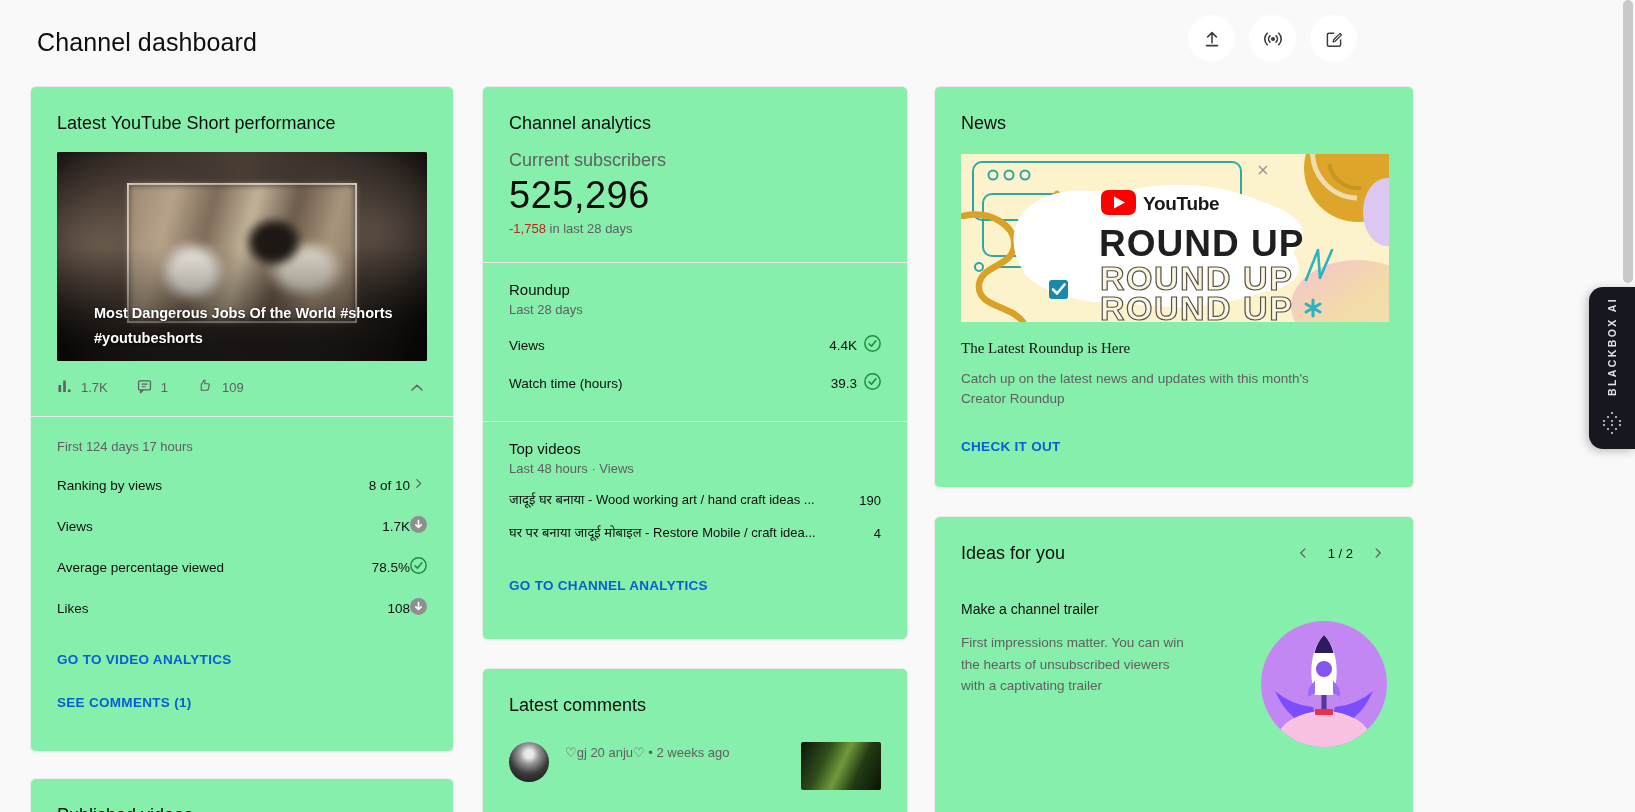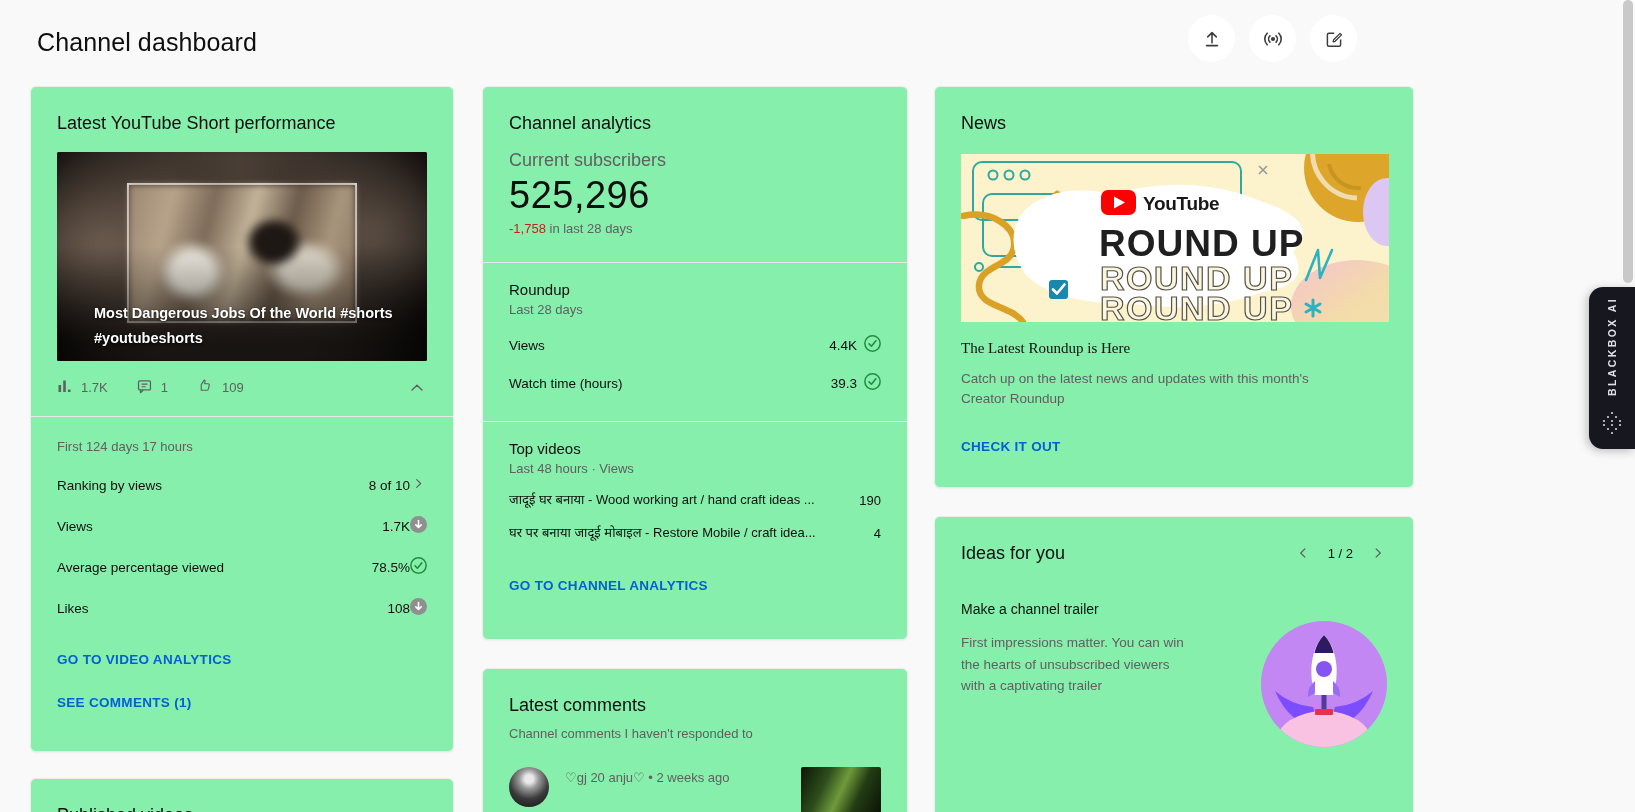--- a/index.html
+++ b/index.html
@@ -310,21 +310,20 @@
     <div class="tv-row">
       <span class="tv-title">घर पर बनाया जादूई मोबाइल - Restore Mobile / craft idea...</span>
       <span class="tv-views">4</span>
     </div>
 
     <span class="link" style="margin-top:36px">GO TO CHANNEL ANALYTICS</span>
   </div>
 
   <div class="card" id="card-com">
     <div class="card-title">Latest comments</div>
-    <div class="lc-sub">Channel comments I haven't responded to</div>
     <div class="comment-row">
       <div class="avatar"></div>
       <div class="comment-body">
         <span>♡gj 20 anju♡</span>
         <span>•</span>
         <span>2 weeks ago</span>
       </div>
       <div class="comment-thumb"></div>
     </div>
   </div>

